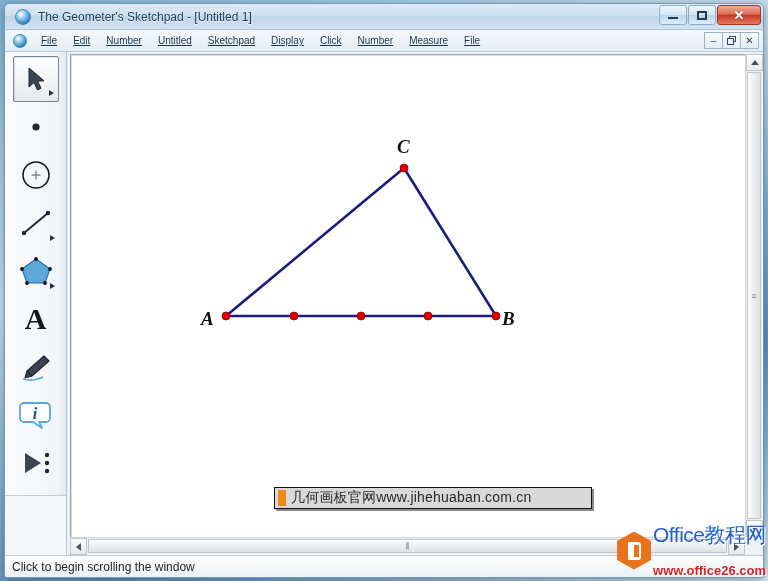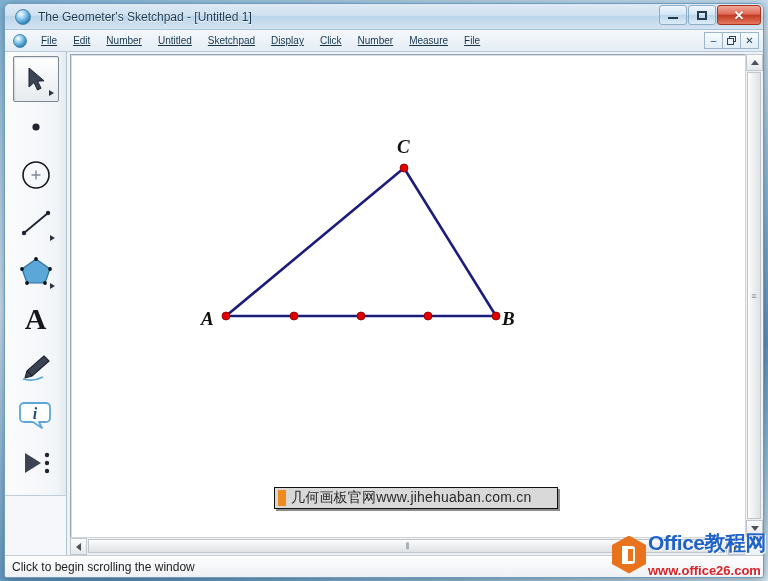--- a/index.html
+++ b/index.html
@@ -181,21 +181,21 @@
     position: absolute;
     font-family: "Liberation Serif", serif;
     font-style: italic; font-weight: bold;
     font-size: 19px; color: #10100c;
   }
 
   
   #watermark-box {
     position: absolute;
     left: 203px; top: 432px;
-    width: 284px; height: 22px;
+    width: 318px; height: 22px;
     border: 1px solid #111;
     background: #d9d9d9;
     display: flex; align-items: center;
     box-shadow: 2px 2px 0 rgba(0,0,0,.45);
   }
   #watermark-accent {
     width: 8px; height: 16px;
     background: #ef8a1f;
     margin: 0 5px 0 3px;
     flex: none;
@@ -285,28 +285,28 @@
     left: 0; top: 0; width: 5px; height: 18px;
     background: #ffffff;
   }
   #logo-doc:after {
     content: ""; position: absolute;
     left: 6px; top: 3px; width: 5px; height: 12px;
     background: #e8731c;
   }
   #logo-texts { margin-left: 2px; line-height: 1; }
   #logo-title {
-    font-size: 21px; font-weight: bold; color: #1f62c8;
+    font-size: 21px; font-weight: normal; color: #1f62c8;
     text-shadow: 1px 1px 0 #ffffff;
     letter-spacing: -.5px;
   }
   #logo-url {
     font-size: 13px; font-weight: bold; color: #d8232a;
     text-shadow: 1px 1px 0 #ffffff;
-    margin-top: 11px;
+    margin-top: 19px;
   }
 </style>
 </head>
 <body>
 
 <div id="app-window">
 
   <div id="title-bar">
     <span class="app-icon"></span>
     <span id="title-text">The Geometer's Sketchpad - [Untitled 1]</span>

